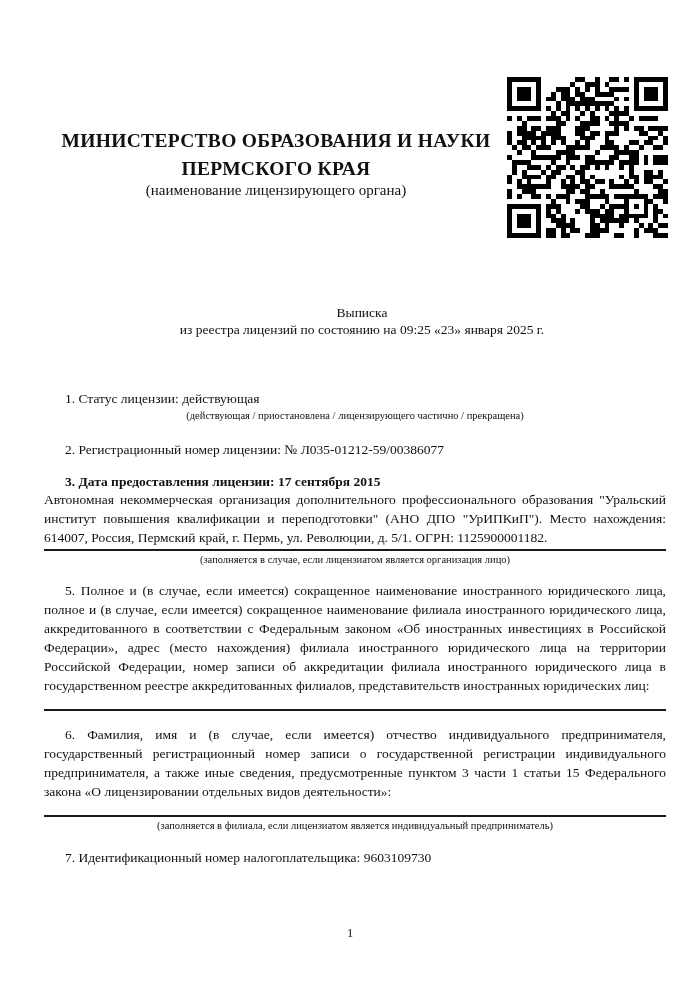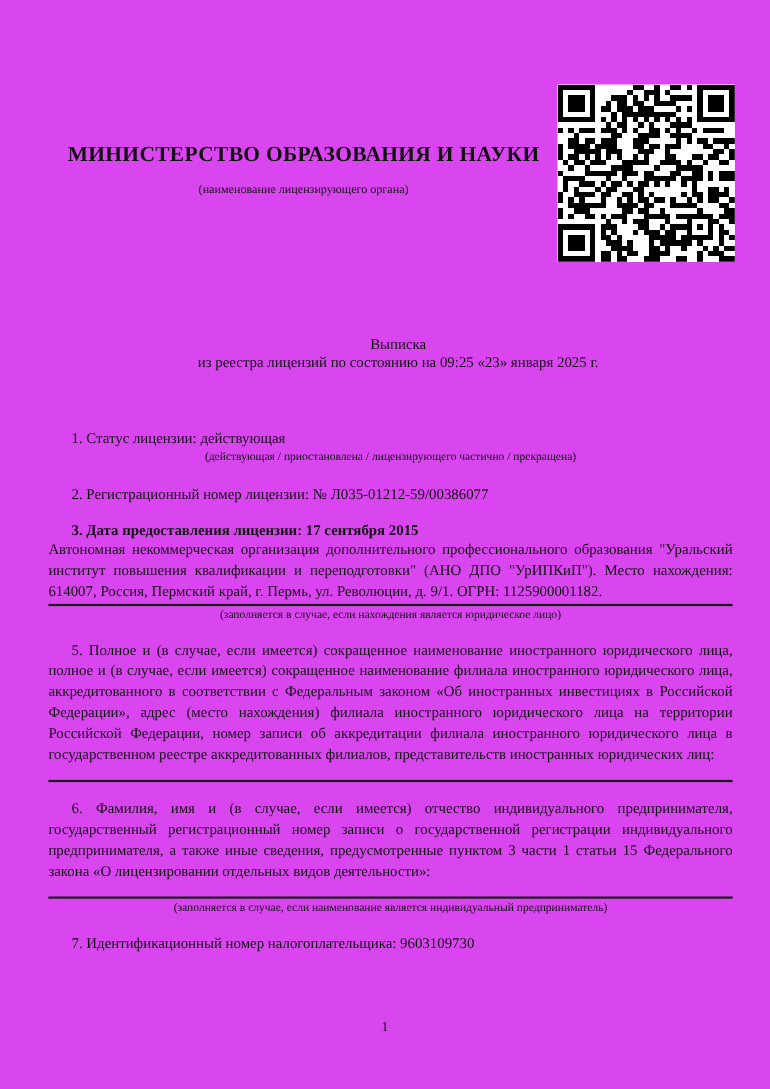--- a/index.html
+++ b/index.html
@@ -1,21 +1,21 @@
 <!DOCTYPE html>
 <html><head>
 <meta charset="utf-8">
 <style>
   html, body { margin: 0; padding: 0; background: #e8e8e8; }
   .page {
     position: relative;
     width: 700px;
     height: 990px;
     margin: 0 auto;
-    background: #d946ef;
+    background: #ffffff;
     font-family: "Liberation Serif", "DejaVu Serif", serif;
     color: #111111;
     overflow: hidden;
   }
 
   
   .ministry-block {
     position: absolute;
     top: 127px;
     left: 44px;
@@ -23,23 +23,23 @@
     text-align: center;
   }
   .ministry-line {
     font-size: 19.5px;
     font-weight: bold;
     line-height: 28px;
     letter-spacing: 0.3px;
     white-space: nowrap;
   }
   .ministry-caption {
-    font-size: 11px;
+    font-size: 15px;
     line-height: 14px;
-    margin-top: 10px;
+    margin-top: 0;
     font-family: Liberation Serif, serif;
   }
 
   
   .qr-box {
     position: absolute;
     top: 77px;
     left: 507px;
     width: 161px;
     height: 161px;
@@ -106,20 +106,21 @@
     line-height: 15px;
   }
 </style>
 </head>
 <body>
 
 <div class="page">
 
   <div class="ministry-block">
     <div class="ministry-line">МИНИСТЕРСТВО ОБРАЗОВАНИЯ И НАУКИ</div>
+    <div class="ministry-line">ПЕРМСКОГО КРАЯ</div>
     <div class="ministry-caption">(наименование лицензирующего органа)</div>
   </div>
 
   <div class="qr-box" id="qr-box">
       <svg viewBox="0 0 33 33" shape-rendering="crispEdges" fill="#000000" style="background:#ffffff">
         <rect x="0" y="0" width="1" height="1"></rect>
         <rect x="1" y="0" width="1" height="1"></rect>
         <rect x="2" y="0" width="1" height="1"></rect>
         <rect x="3" y="0" width="1" height="1"></rect>
         <rect x="4" y="0" width="1" height="1"></rect>
@@ -682,32 +683,32 @@
 
   <div class="body-col">
 
     <p class="item-line">1. Статус лицензии: действующая</p>
     <p class="field-caption">(действующая / приостановлена / лицензирующего частично / прекращена)</p>
 
     <p class="item-line mt-item2">2. Регистрационный номер лицензии: № Л035-01212-59/00386077</p>
 
     <p class="item-line mt-item">3. Дата предоставления лицензии: 17 сентября 2015</p>
 
-    <p class="para para-value">Автономная некоммерческая организация дополнительного профессионального образования "Уральский институт повышения квалификации и переподготовки" (АНО ДПО "УрИПКиП"). Место нахождения: 614007, Россия, Пермский край, г. Пермь, ул. Революции, д. 9/1. ОГРН: 1125900001182.</p>
+    <p class="para para-value">Автономная некоммерческая организация дополнительного профессионального образования "Уральский институт повышения квалификации и переподготовки" (АНО ДПО "УрИПКиП"). Место нахождения: 614007, Россия, Пермский край, г. Пермь, ул. Революции, д. 5/1. ОГРН: 1125900001182.</p>
     <hr class="rule">
-    <p class="field-caption">(заполняется в случае, если нахождения является юридическое лицо)</p>
+    <p class="field-caption">(заполняется в случае, если лицензиатом является организация лицо)</p>
 
     <p class="para para-prompt">5. Полное и (в случае, если имеется) сокращенное наименование иностранного юридического лица, полное и (в случае, если имеется) сокращенное наименование филиала иностранного юридического лица, аккредитованного в соответствии с Федеральным законом «Об иностранных инвестициях в Российской Федерации», адрес (место нахождения) филиала иностранного юридического лица на территории Российской Федерации, номер записи об аккредитации филиала иностранного юридического лица в государственном реестре аккредитованных филиалов, представительств иностранных юридических лиц:</p>
     <div class="blank-line"></div>
     <hr class="rule">
 
     <p class="para para-prompt">6. Фамилия, имя и (в случае, если имеется) отчество индивидуального предпринимателя, государственный регистрационный номер записи о государственной регистрации индивидуального предпринимателя, а также иные сведения, предусмотренные пунктом 3 части 1 статьи 15 Федерального закона «О лицензировании отдельных видов деятельности»:</p>
     <div class="blank-line"></div>
     <hr class="rule">
-    <p class="field-caption">(заполняется в случае, если наименование является индивидуальный предприниматель)</p>
+    <p class="field-caption">(заполняется в филиала, если лицензиатом является индивидуальный предприниматель)</p>
 
     <p class="item-line" style="margin-top:16px">7. Идентификационный номер налогоплательщика: 9603109730</p>
 
   </div>
 
   <div class="page-number">1</div>
 
 </div>
 
 </body></html>

